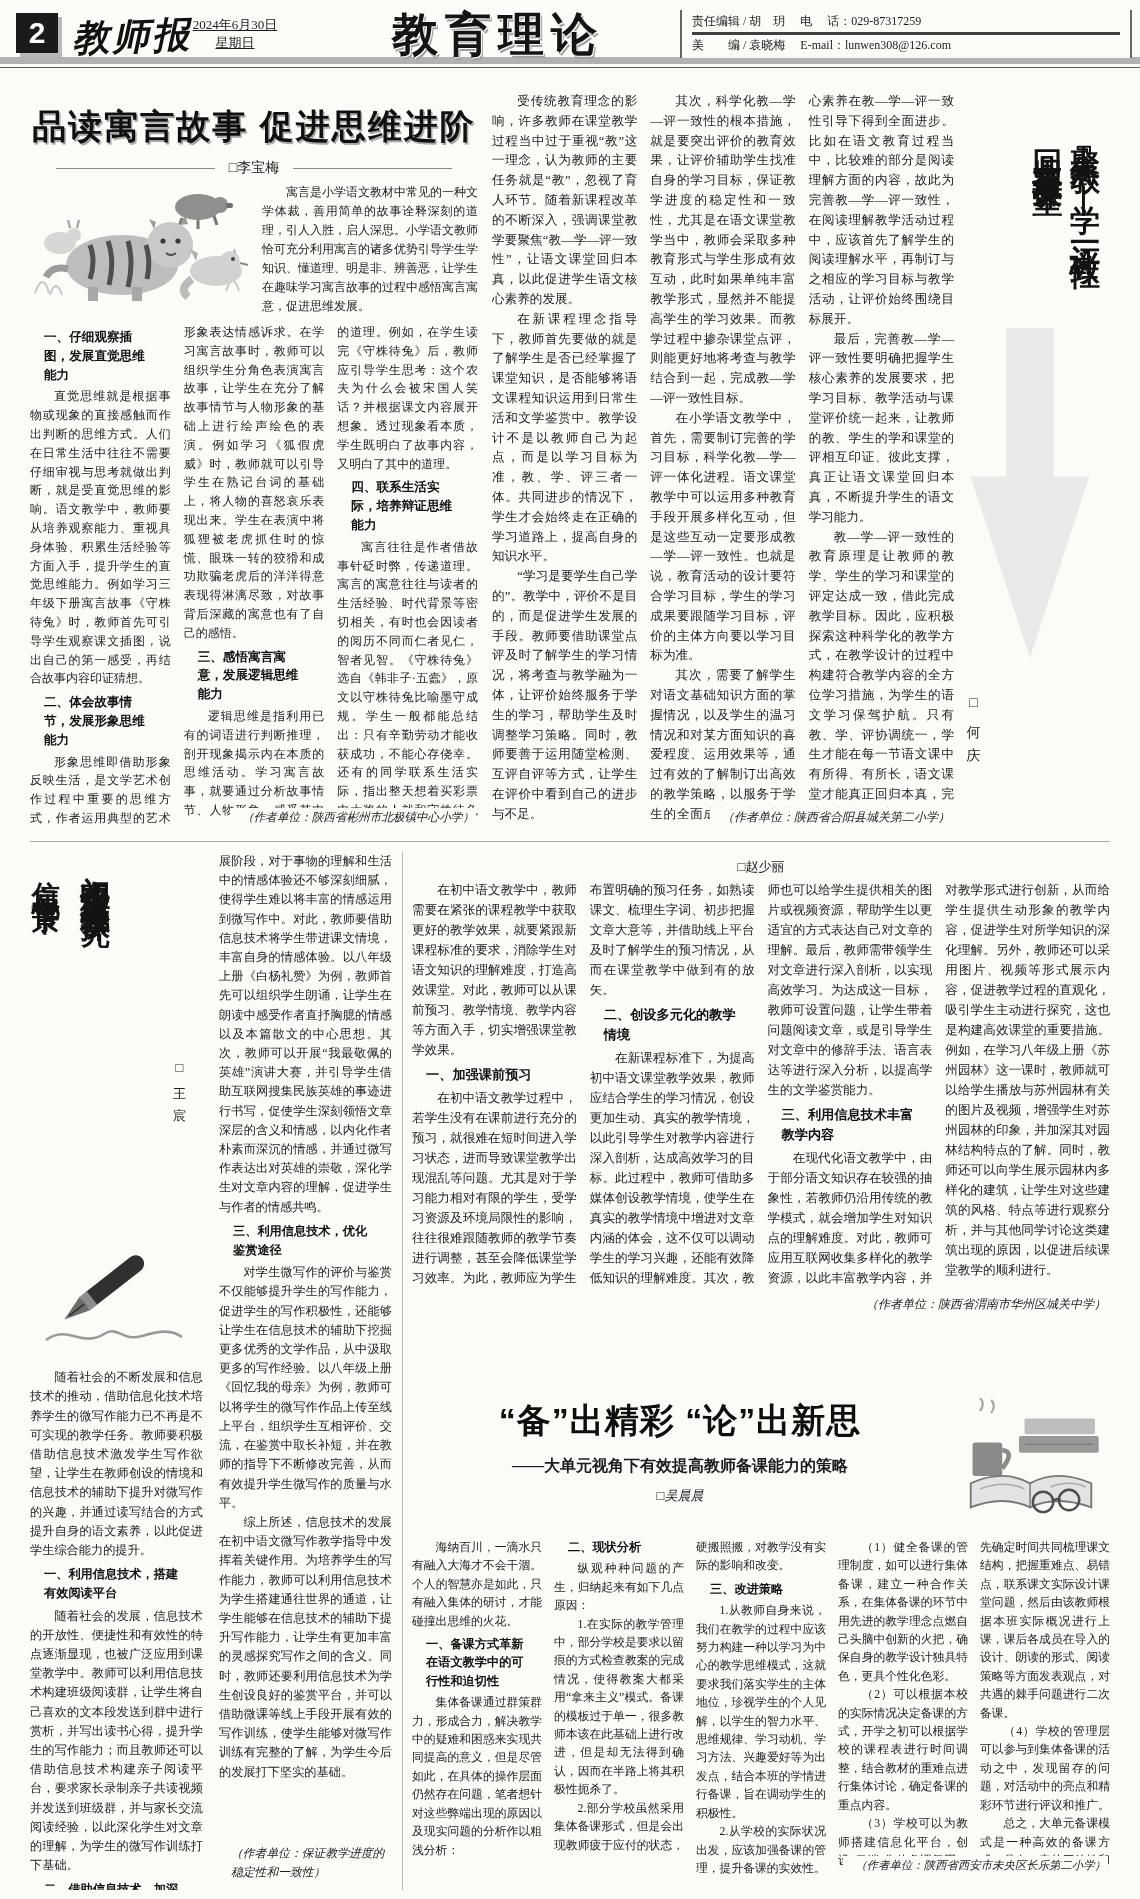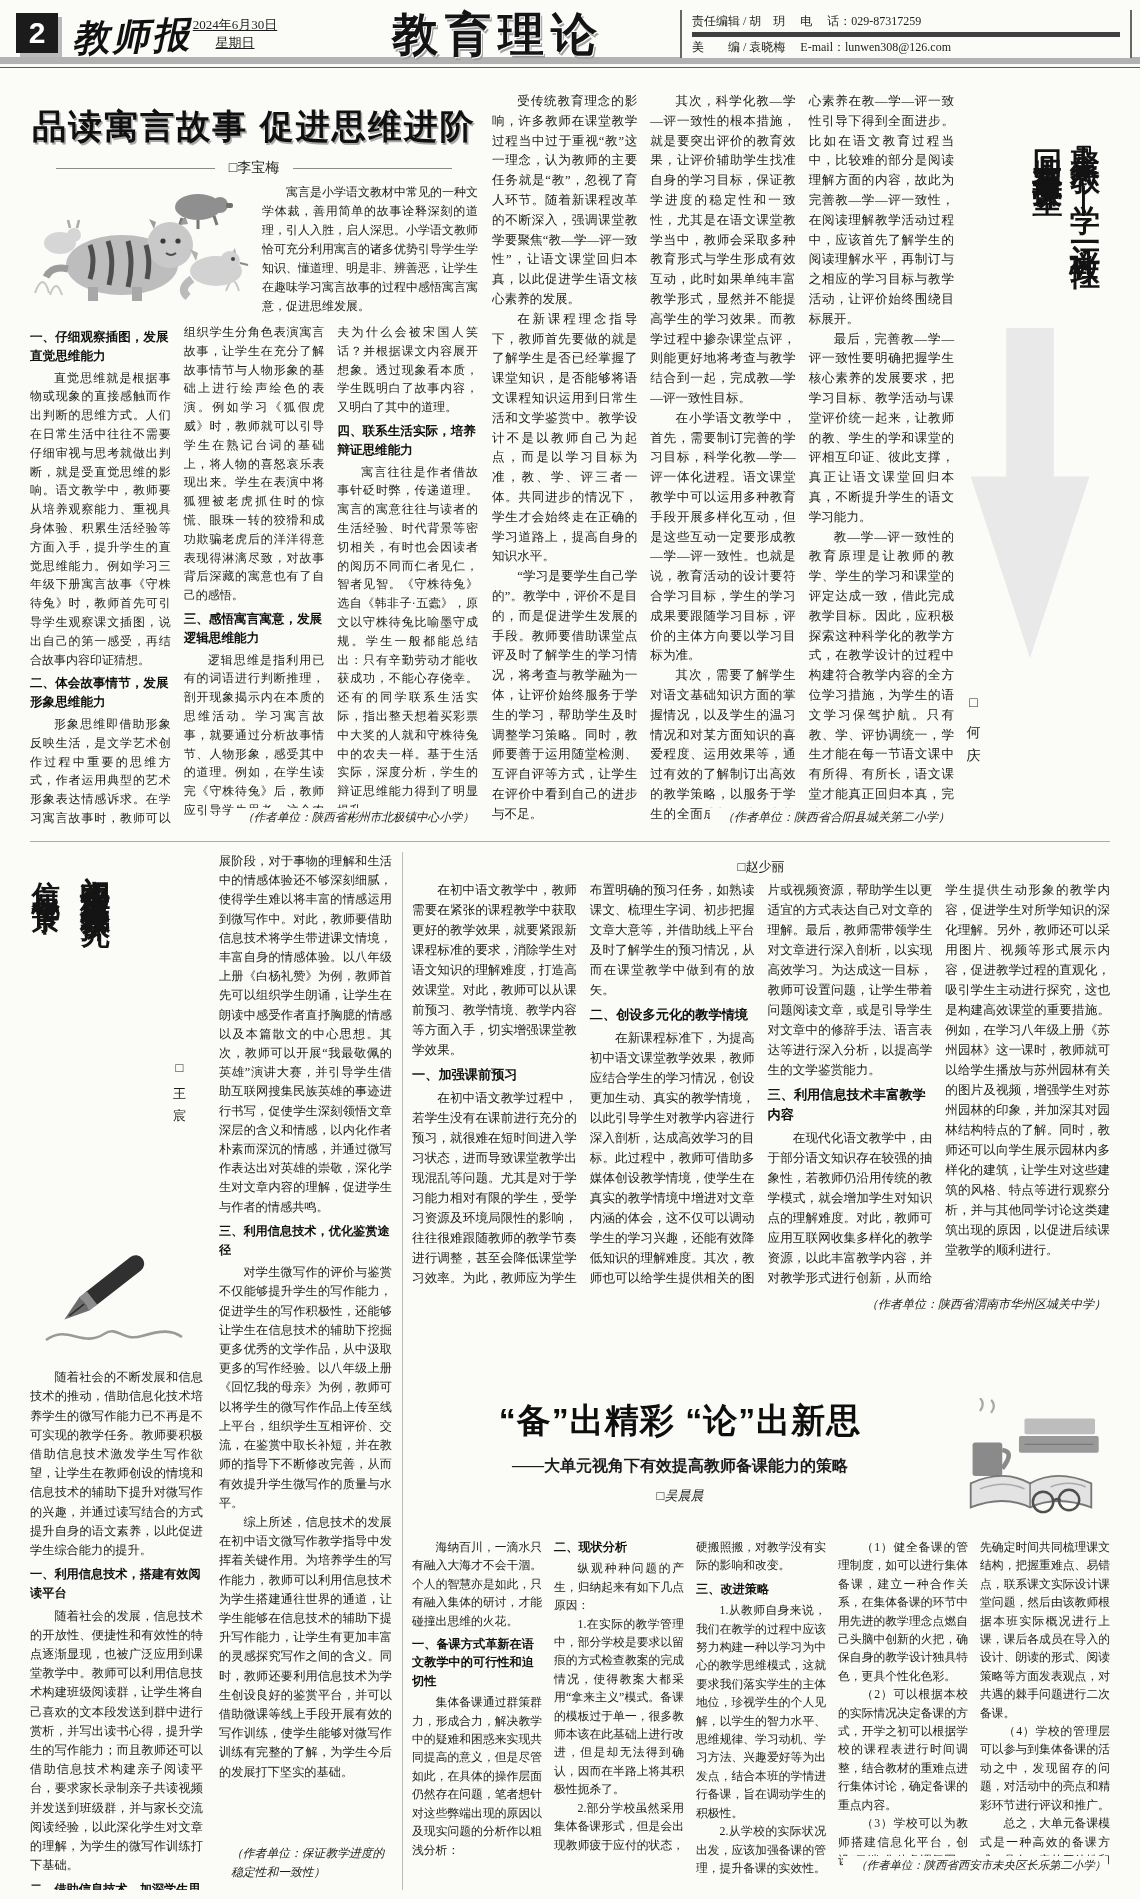--- a/index.html
+++ b/index.html
@@ -15,28 +15,28 @@
               font-family:"DejaVu Serif",serif; letter-spacing:3px; transform:rotate(-2deg); color:#111; }
   .dateblk { position:absolute; left:180px; top:16px; width:110px; text-align:center; font-size:13px; line-height:18px;text-decoration:underline; }
   .section-title { position:absolute; left:392px; top:4px; font-family:"Liberation Sans",sans-serif;
                    font-weight:900; font-size:46px; letter-spacing:7px; color:#141414; z-index:2;
                    text-shadow:1px 1px 0 #fff,-1px -1px 0 #fff,2px 3px 0 #9f9f9f; }
   .band  { position:absolute; left:0; top:57px; width:1140px; height:7px; background:#b2b2b2; z-index:1; }
   .band2 { position:absolute; left:0; top:67px; width:1140px; height:1px; background:#5a5a5a; z-index:1; }
   .editorbox { position:absolute; right:8px; top:10px; width:428px; height:46px;
                border-left:2px solid #666; border-right:2px solid #666; padding:1px 10px; z-index:3; background:#fbfbf8; }
   .editorbox .row { font-size:12px; line-height:21px; white-space:nowrap; }
-  .editorbox .row:first-child { border-bottom:5px solid #404040; }
+  .editorbox .row:first-child { border-bottom:3px solid #404040; }
 
   
   .art { position:absolute; overflow:hidden; }
   p { margin:0; text-indent:2em; text-align:justify; }
   p.noindent { text-indent:0; }
   .sec-h { font-family:Liberation Serif, serif; font-weight:bold; color:#111;
-           margin:5px 0 3px; text-indent:0; text-align:left; }
+           margin:5px 14px 3px; text-indent:0; text-align:left; }
   .byline-row { display:flex; align-items:center; margin:9px 26px 6px; font-size:14px; color:#222; }
   .byline-row .bl-line { flex:1; border-top:1px solid #8a8a8a; height:0; }
   .byline-row .bl-name { padding:0 14px; white-space:nowrap; }
   .unit { position:absolute; right:2px; bottom:8px; background:#fbfbf8; font-style:italic;
           font-family:"DejaVu Serif",serif; padding:0 2px 0 12px; }
   .rule { position:absolute; background:#aaa; }
 
   
   .art-a { left:30px; top:92px; width:448px; height:744px; }
   .a-headline { font-family:"Liberation Sans",sans-serif; font-weight:900; font-size:34px;

